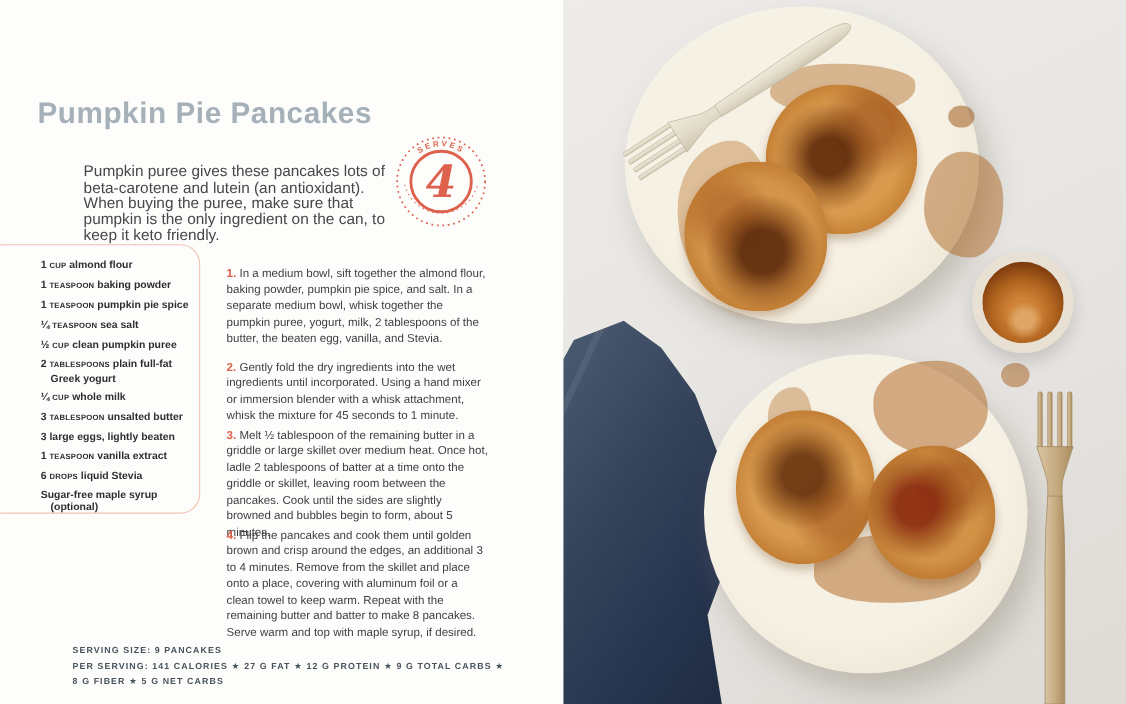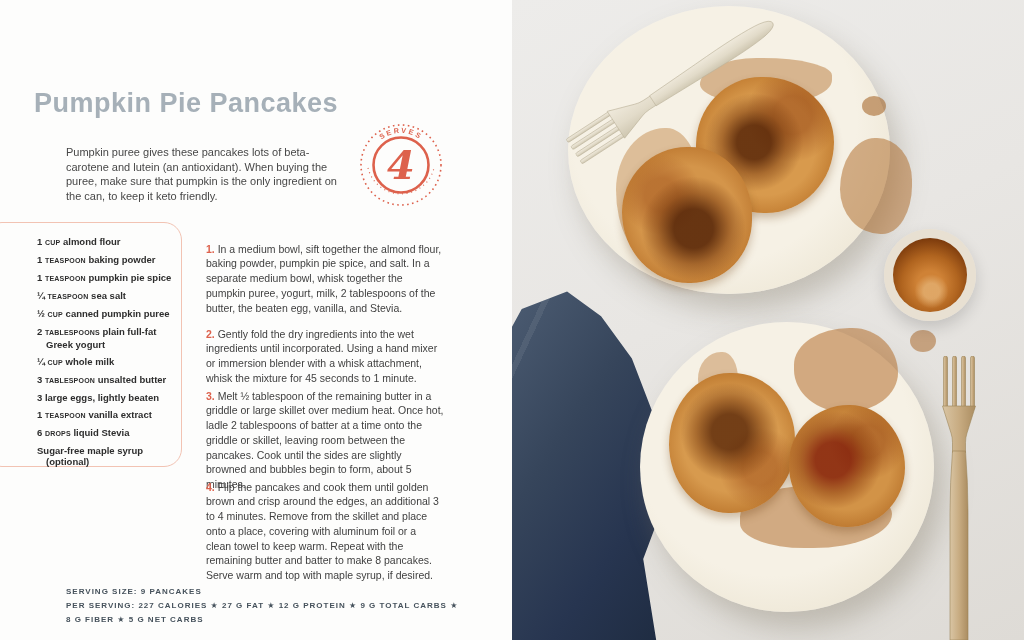--- a/index.html
+++ b/index.html
@@ -2,21 +2,21 @@
 <html><head>
 <meta charset="utf-8">
 <style>
   html,body{margin:0;padding:0;background:#ffffff;}
   .page{position:relative;width:1024px;height:640px;overflow:hidden;background:#fdfdfc;
         font-family:"Liberation Sans","DejaVu Sans",sans-serif;}
   
   .left{position:absolute;left:0;top:0;width:512px;height:484px;background:#fdfdfc;margin-top:44px;}
   .recipe-title{position:absolute;left:34px;top:44px;margin:0;font-size:27px;font-weight:700;
         letter-spacing:0.5px;color:#a6b0b8;}
-  .intro{position:absolute;left:66px;top:90px;width:278px;font-size:11px;line-height:14.6px;
+  .intro{position:absolute;left:76px;top:90px;width:278px;font-size:14px;line-height:14.6px;
         color:#474747;}
   .serves-badge{position:absolute;left:354px;top:74px;width:94px;height:94px;}
   
   .ing-box{position:absolute;left:-16px;top:178px;width:198px;height:245px;
         border:1.5px solid #f2c3b3;border-radius:18px;box-sizing:border-box;}
   .ing-list{list-style:none;margin:0;padding:13px 8px 0 52px;}
   .ing-list li{font-size:9.5px;font-weight:700;color:#2d2d2d;line-height:11.5px;
         margin-bottom:5.5px;padding-left:9px;text-indent:-9px;}
   .ing-unit{font-size:7px;letter-spacing:0.2px;}
   
@@ -101,41 +101,41 @@
       </text>
       <text x="47" y="61" text-anchor="middle" font-family="DejaVu Serif, serif" font-style="italic" font-weight="bold" font-size="40" fill="#dd614c">4</text>
     </svg>
 
     <div class="ing-box">
       <ul class="ing-list">
         <li><span>1</span> <span class="ing-unit">CUP</span> <span>almond flour</span></li>
         <li><span>1</span> <span class="ing-unit">TEASPOON</span> <span>baking powder</span></li>
         <li><span>1</span> <span class="ing-unit">TEASPOON</span> <span>pumpkin pie spice</span></li>
         <li><span>¼</span> <span class="ing-unit">TEASPOON</span> <span>sea salt</span></li>
-        <li><span>½</span> <span class="ing-unit">CUP</span> <span>canned pumpkin puree</span></li>
+        <li><span>½</span> <span class="ing-unit">CUP</span> <span>clean pumpkin puree</span></li>
         <li><span>2</span> <span class="ing-unit">TABLESPOONS</span> <span>plain full-fat Greek yogurt</span></li>
         <li><span>¼</span> <span class="ing-unit">CUP</span> <span>whole milk</span></li>
         <li><span>3</span> <span class="ing-unit">TABLESPOON</span> <span>unsalted butter</span></li>
         <li><span>3</span> <span>large eggs, lightly beaten</span></li>
         <li><span>1</span> <span class="ing-unit">TEASPOON</span> <span>vanilla extract</span></li>
         <li><span>6</span> <span class="ing-unit">DROPS</span> <span>liquid Stevia</span></li>
         <li><span>Sugar-free maple syrup (optional)</span></li>
       </ul>
     </div>
 
     <div class="steps">
       <p class="step" style="top:187px"><span class="step-num">1.</span> <span>In a medium bowl, sift together the almond flour, baking powder, pumpkin pie spice, and salt. In a separate medium bowl, whisk together the pumpkin puree, yogurt, milk, 2 tablespoons of the butter, the beaten egg, vanilla, and Stevia.</span></p>
       <p class="step" style="top:272px"><span class="step-num">2.</span> <span>Gently fold the dry ingredients into the wet ingredients until incorporated. Using a hand mixer or immersion blender with a whisk attachment, whisk the mixture for 45 seconds to 1 minute.</span></p>
       <p class="step" style="top:334px"><span class="step-num">3.</span> <span>Melt ½ tablespoon of the remaining butter in a griddle or large skillet over medium heat. Once hot, ladle 2 tablespoons of batter at a time onto the griddle or skillet, leaving room between the pancakes. Cook until the sides are slightly browned and bubbles begin to form, about 5 minutes.</span></p>
       <p class="step" style="top:425px"><span class="step-num">4.</span> <span>Flip the pancakes and cook them until golden brown and crisp around the edges, an additional 3 to 4 minutes. Remove from the skillet and place onto a place, covering with aluminum foil or a clean towel to keep warm. Repeat with the remaining butter and batter to make 8 pancakes. Serve warm and top with maple syrup, if desired.</span></p>
     </div>
 
     <div class="nutrition">
       <div>SERVING SIZE: 9 PANCAKES</div>
-      <div>PER SERVING: 227 CALORIES  ★  27 G FAT  ★  12 G PROTEIN  ★  9 G TOTAL CARBS  ★</div>
+      <div>PER SERVING: 141 CALORIES  ★  27 G FAT  ★  12 G PROTEIN  ★  9 G TOTAL CARBS  ★</div>
       <div>8 G FIBER  ★  5 G NET CARBS</div>
     </div>
 
     <div class="footer">
       <span class="page-number">38</span>
       <span class="book-title">THE ESSENTIAL VEGETARIAN KETO COOKBOOK</span>
     </div>
   </div>
 
   <div class="photo">

